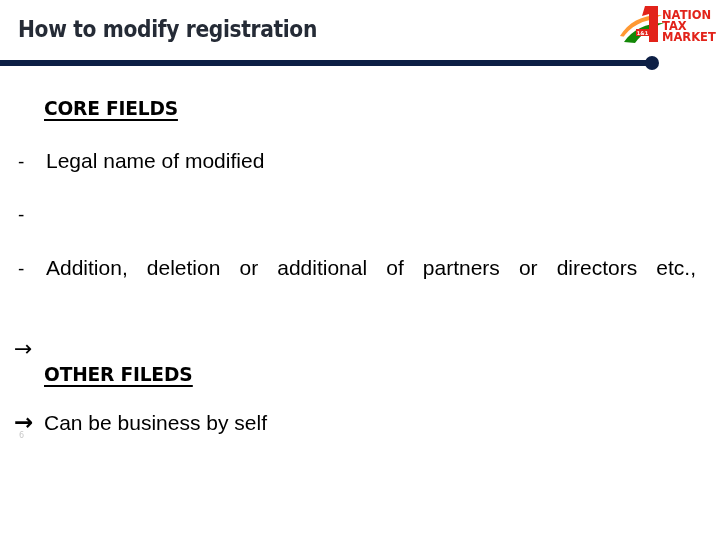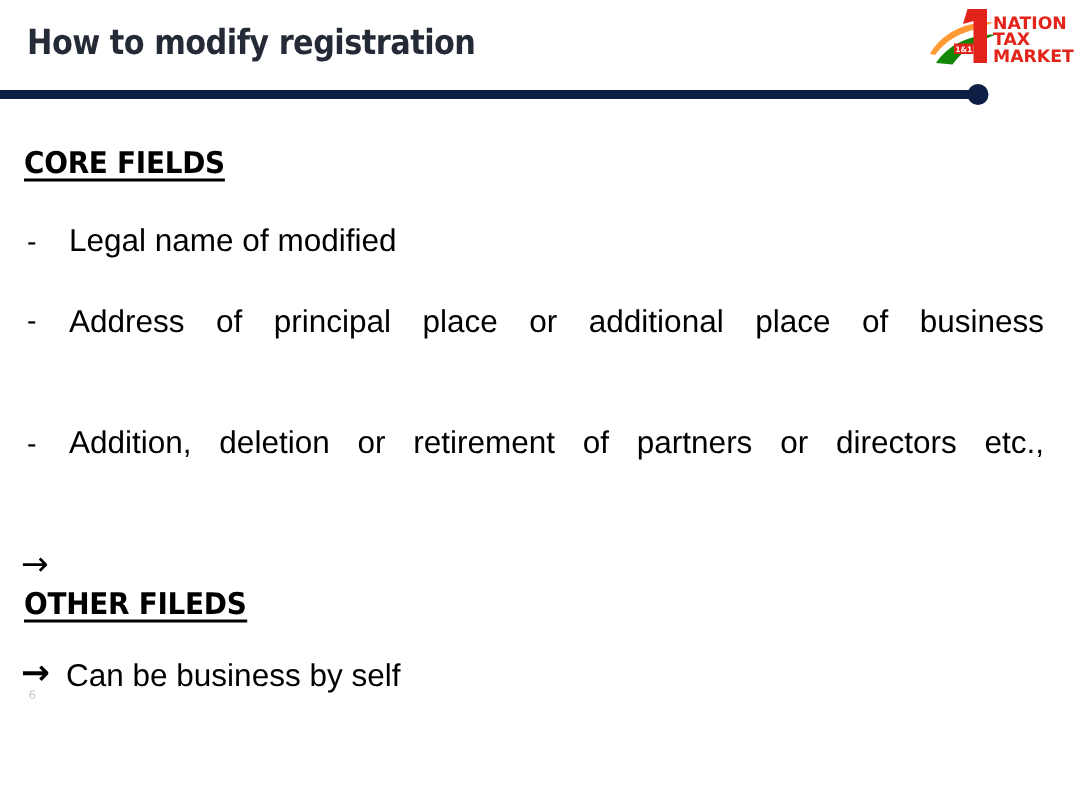--- a/index.html
+++ b/index.html
@@ -85,21 +85,21 @@
     font-size: 20px;
     font-weight: bold;
     color: #000000;
     display: inline-block;
     border-bottom: 2.5px solid #000;
     padding-bottom: 1px;
     letter-spacing: -0.2px;
     transform: scaleX(0.93);
     transform-origin: left center;
   }
-  .head-row { line-height: 1; }
+  .head-row { line-height: 1; padding-left: 28px; }
 
   .bullet-row {
     position: relative;
     margin: 0 24px 0 16px;
     padding-left: 30px;
     font-size: 21px;
     color: #000000;
     text-align: justify;
     text-justify: inter-word;
     line-height: 1.32;
@@ -197,28 +197,27 @@
 
   <div class="bullet-row">
     <span class="dash">-</span>
     <span>Legal name of modified</span>
   </div>
 
   <div class="sp-gap"></div>
 
   <div class="bullet-row justified">
     <span class="dash">-</span>
-    <span>Address of principal place or additional place of business</span>
   </div>
 
   <div class="sp-gap"></div>
 
   <div class="bullet-row justified">
     <span class="dash">-</span>
-    <span>Addition, deletion or retirement of partners or directors etc.,</span>
+    <span>Addition, deletion or additional of partners or directors etc.,</span>
   </div>
 
   <div class="sp-gap"></div>
 
   <div class="arrow-row">
     <span class="arrow">→</span>
   </div>
 
   <div class="sp-other-head"></div>
 

